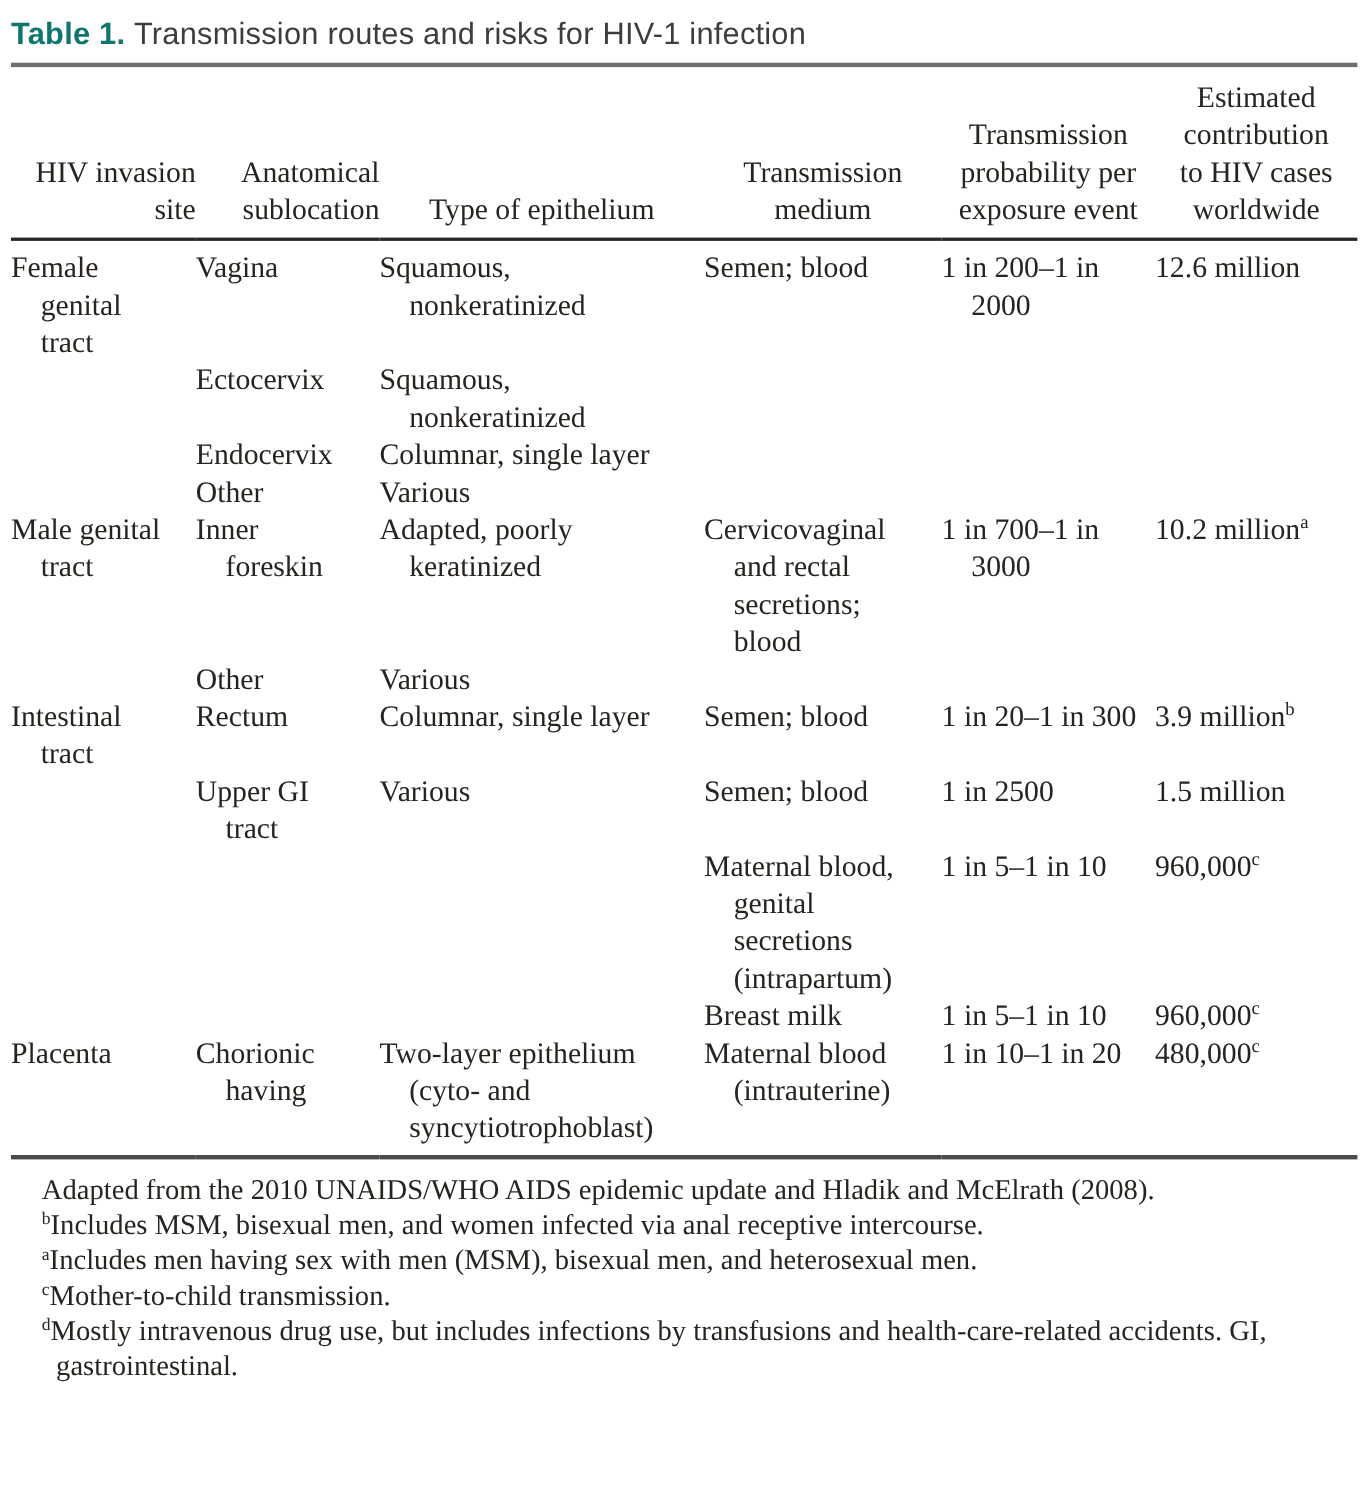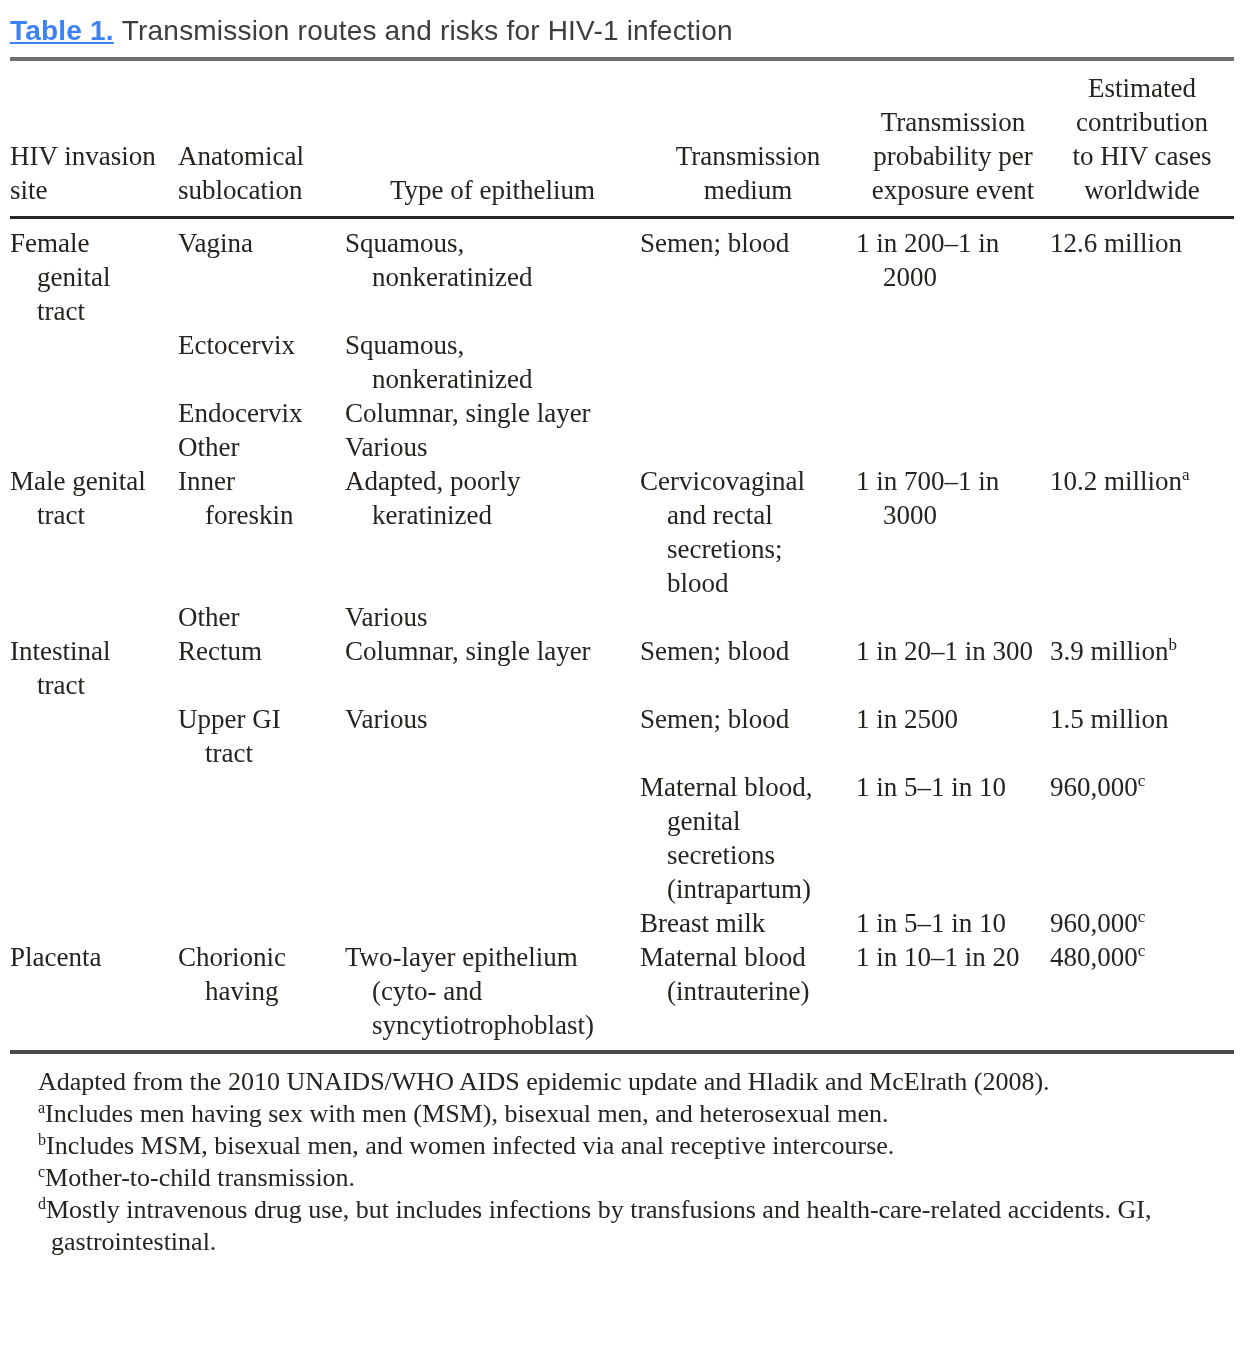--- a/index.html
+++ b/index.html
@@ -31,21 +31,21 @@
     table-layout: fixed;
   }
   thead th {
     font-weight: normal;
     vertical-align: bottom;
     font-size: 27px;
     line-height: 34px;
     padding: 10px 0 9px 0;
     white-space: pre-line;
   }
-  thead th.h-left { text-align: left; }
+  thead th.h-left { text-align: right; }
   thead th.h-center { text-align: center; }
   thead { border-bottom: 3px solid #2b2725; }
   tbody { border-bottom: 4px solid #4a4a4c; }
   tbody td {
     vertical-align: top;
     font-size: 27px;
     line-height: 34px;
     padding: 0;
   }
   tbody tr:first-child td { padding-top: 7px; }
@@ -66,21 +66,21 @@
   }
   .fn { padding-left: 13px; text-indent: -13px; }
   .fn sup { font-size: 16px; line-height: 0; vertical-align: 9px; }
 </style>
 </head>
 <body>
 
 <div class="page">
 
   <div class="title-row">
-    <span class="title-label" style="color: #3b82f6; text-decoration: underline;">Table 1.</span><span class="title-text">Transmission routes and risks for HIV-1 infection</span>
+    <span class="title-label" style="color: #0f766e;">Table 1.</span><span class="title-text">Transmission routes and risks for HIV-1 infection</span>
   </div>
 
   <div class="rule rule-top"></div>
 
   <table>
     <colgroup>
       <col style="width:168px">
         <col style="width:167px">
         <col style="width:295px">
       <col style="width:216px">
@@ -299,19 +299,19 @@
           </td>
           <td>
             <div class="ln">480,000<sup>c</sup></div>
           </td>
         </tr>
       </tbody>
   </table>
 
   <div class="footnotes">
       <div class="fn">Adapted from the 2010 UNAIDS/WHO AIDS epidemic update and Hladik and McElrath (2008).</div>
+      <div class="fn"><sup>b</sup>Includes MSM, bisexual men, and women infected via anal receptive intercourse.</div>
       <div class="fn"><sup>a</sup>Includes men having sex with men (MSM), bisexual men, and heterosexual men.</div>
-      <div class="fn"><sup>b</sup>Includes MSM, bisexual men, and women infected via anal receptive intercourse.</div>
       <div class="fn"><sup>c</sup>Mother-to-child transmission.</div>
       <div class="fn"><sup>d</sup>Mostly intravenous drug use, but includes infections by transfusions and health-care-related accidents. GI, gastrointestinal.</div>
     </div>
 
 </div>
 
 </body></html>

